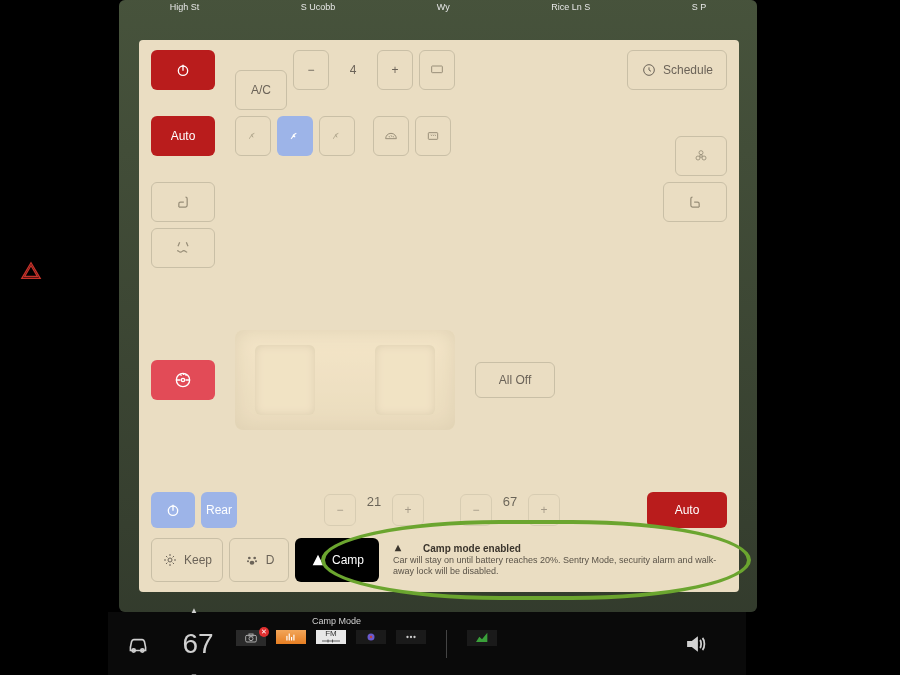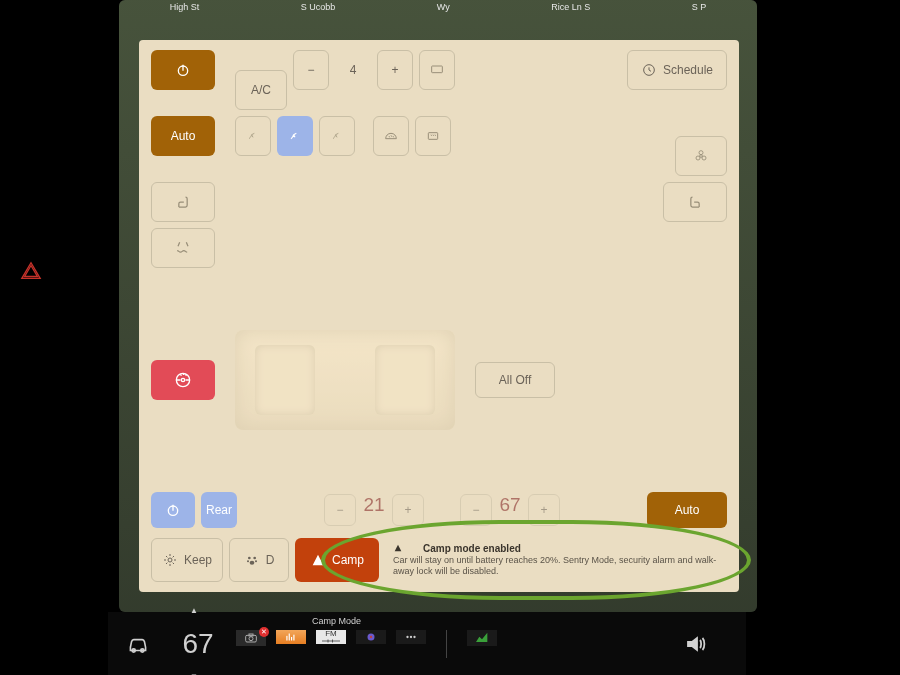--- a/index.html
+++ b/index.html
@@ -5,43 +5,43 @@
   * { margin:0; padding:0; box-sizing:border-box; font-family:-apple-system,BlinkMacSystemFont,"Segoe UI",sans-serif; }
   body { width:900px; height:675px; background:#000; overflow:hidden; position:relative; }
   .hazard { position:absolute; left:20px; top:260px; color:#c4322a; font-size:22px; }
   .frame { position:absolute; left:119px; top:0; width:638px; height:612px; background:#1a1a1a; border-radius:6px; overflow:hidden; }
   .map-bg { position:absolute; inset:0; background:linear-gradient(#5a6b4a,#3e4a35); opacity:0.7; }
   .map-streets { position:absolute; top:2px; width:100%; display:flex; justify-content:space-around; font-size:9px; color:#e8e8e8; }
   .panel { position:absolute; left:20px; top:40px; right:18px; bottom:20px; background:#eaddc2; border-radius:4px; padding:10px 12px; display:flex; flex-direction:column; }
 
   .row { display:flex; gap:6px; margin-bottom:6px; align-items:stretch; }
   .btn { border-radius:6px; display:flex; align-items:center; justify-content:center; font-size:12px; color:#6b6358; cursor:pointer; height:40px; }
-  .btn.blue { background:#a16207; color:#fff; font-weight:500; }
+  .btn.blue { background:#b91c1c; color:#fff; font-weight:500; }
   .btn.outline { border:1px solid #c9bfa6; background:transparent; }
   .btn.red { background:#e24b57; color:#fff; }
   .btn.lightblue { background:#9db4e8; color:#fff; }
   .spacer { flex:1; }
 
   .w64 { width:64px; } .w80 { width:80px; } .w36 { width:36px; } .w48 { width:52px;margin-top:20px; } .w100 { width:100px; }
 
   .middle { flex:1; display:flex; align-items:center; margin:4px 0 6px 0; }
   .car-seats { width:260px; height:130px; opacity:0.55; filter:sepia(0.3); display:flex; align-items:center; justify-content:center; }
   .seat-shape { width:220px; height:100px; background:linear-gradient(#e8e0cc,#d8cfb8); border-radius:8px; box-shadow:inset 0 0 20px #c4bba3; position:relative; }
   .seat-shape::before, .seat-shape::after { content:""; position:absolute; width:60px; height:70px; background:#e4dbc5; border-radius:6px; top:15px; box-shadow:inset 0 0 8px #c0b79f; }
   .seat-shape::before { left:20px; } .seat-shape::after { right:20px; }
 
   .rear-row { display:flex; gap:6px; align-items:center; margin-top:4px; }
   .rear-row .temp-group { flex:1; display:flex; gap:6px; justify-content:center; opacity:0.55; }
   .rear-row .temp-group .btn { height:32px; width:32px; }
-  .rear-val { font-size:19px; color:#7f1d1d; min-width:24px; text-align:center; }
+  .rear-val { font-size:13px; color:#000000; min-width:24px; text-align:center; }
 
   .tab-row { display:flex; gap:6px; align-items:stretch; margin-top:10px; position:relative; }
   .tab { border-radius:6px; height:44px; display:flex; align-items:center; justify-content:center; gap:6px; font-size:12px; cursor:pointer; }
   .tab.plain { border:1px solid #c9bfa6; color:#6b6358; width:72px; }
-  .tab.active { background:#c2410c; color:#fff; width:84px; font-weight:500; }
+  .tab.active { background:#000000; color:#fff; width:84px; font-weight:500; }
   .desc-box { flex:1; padding:4px 8px; font-size:9px; color:#5a5348; line-height:1.3; }
   .desc-box .title { font-weight:600; font-size:10px; color:#3a342c; display:flex; align-items:center; gap:20px; }
   .green-circle { position:absolute; border:4px solid #6ba52f; border-radius:50%/60%; width:430px; height:80px; left:170px; top:-18px; pointer-events:none; }
 
   .dock { position:absolute; left:108px; bottom:0; width:638px; height:63px; background:#0a0a0a; display:flex; align-items:center; color:#d0d0d0; }
   .dock .item { display:flex; align-items:center; justify-content:center; height:100%; cursor:pointer; }
   .dock .car-icon { width:60px; font-size:18px; }
   .camp-label { position:absolute; left:204px; top:4px; font-size:9px; color:#d0d0d0; }
   .temp-main { width:60px; font-size:28px; font-weight:300; position:relative; }
   .chev { font-size:8px; position:absolute; left:22px; }

